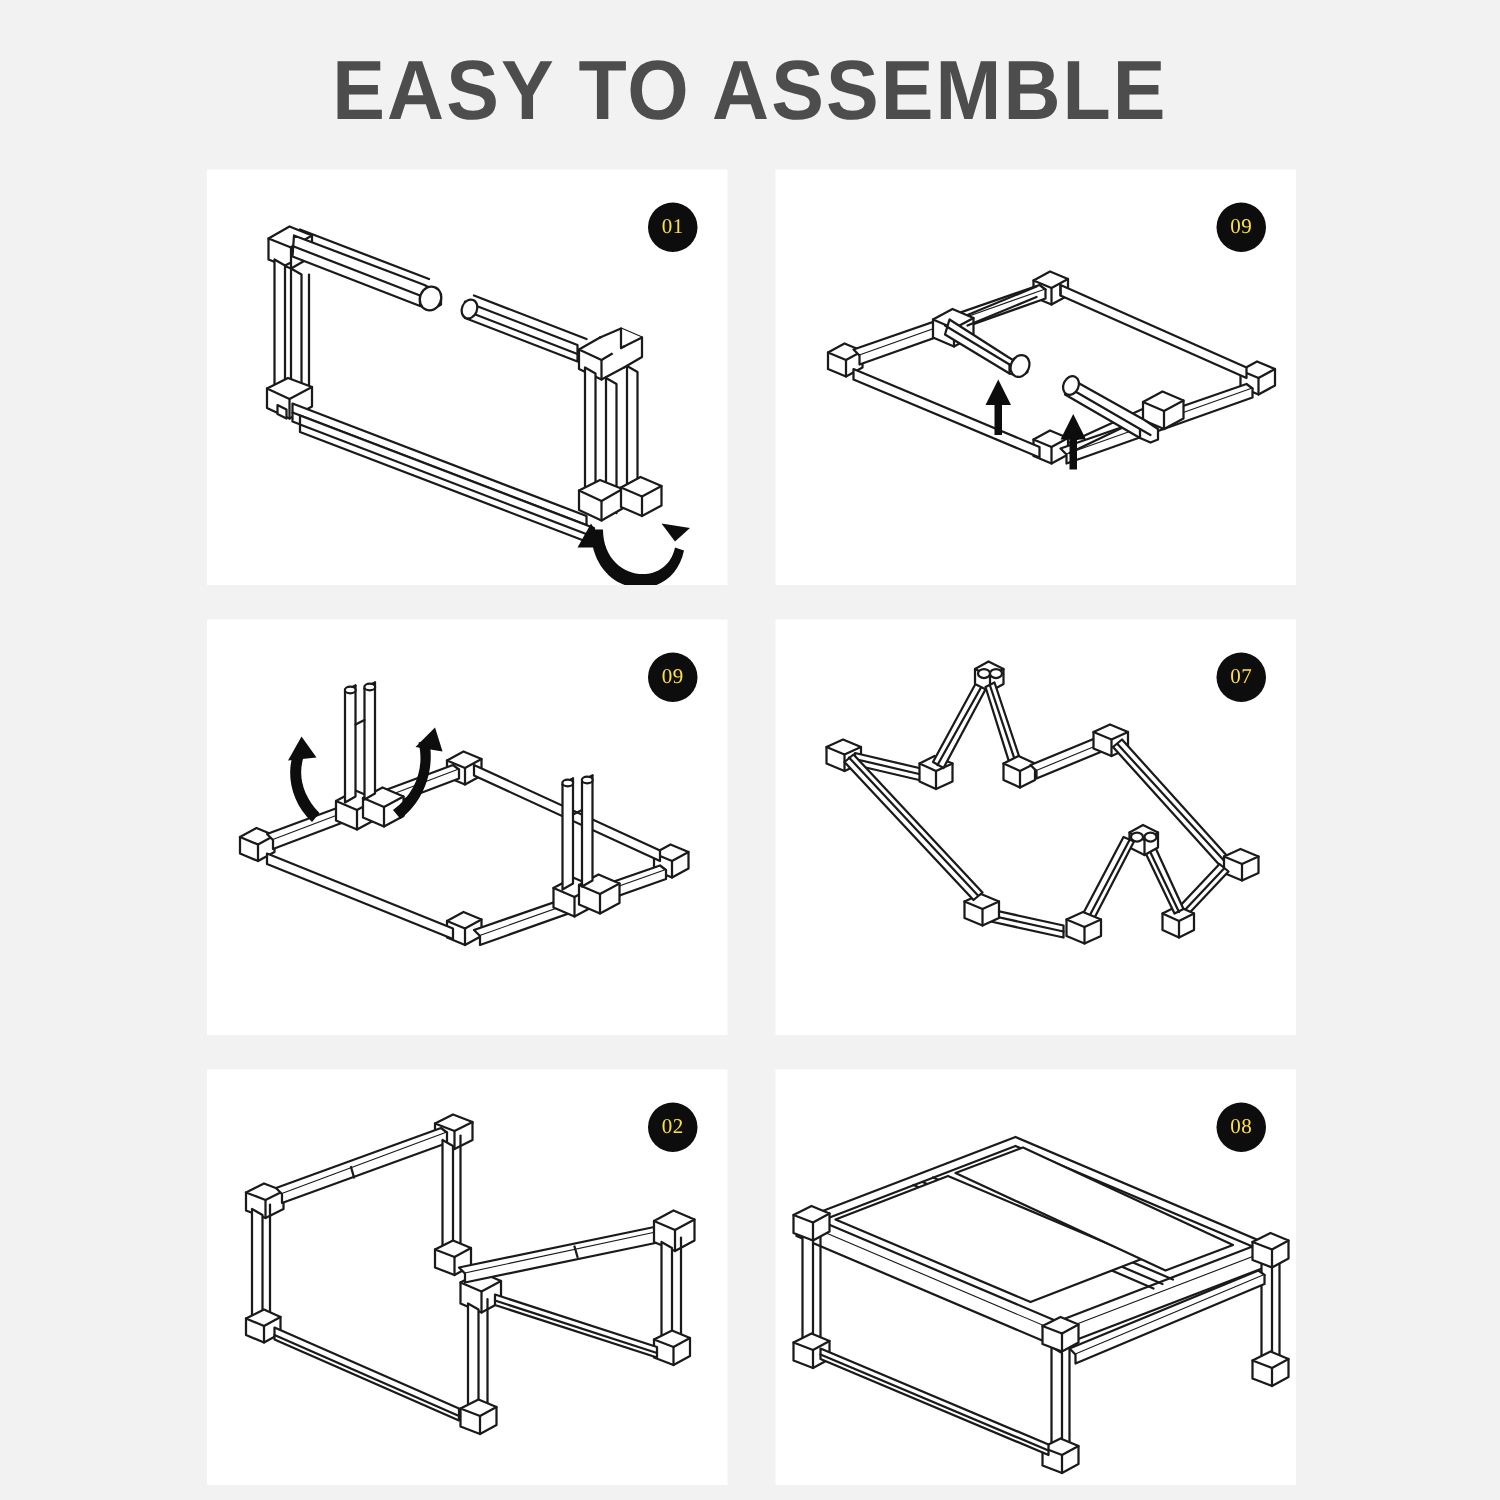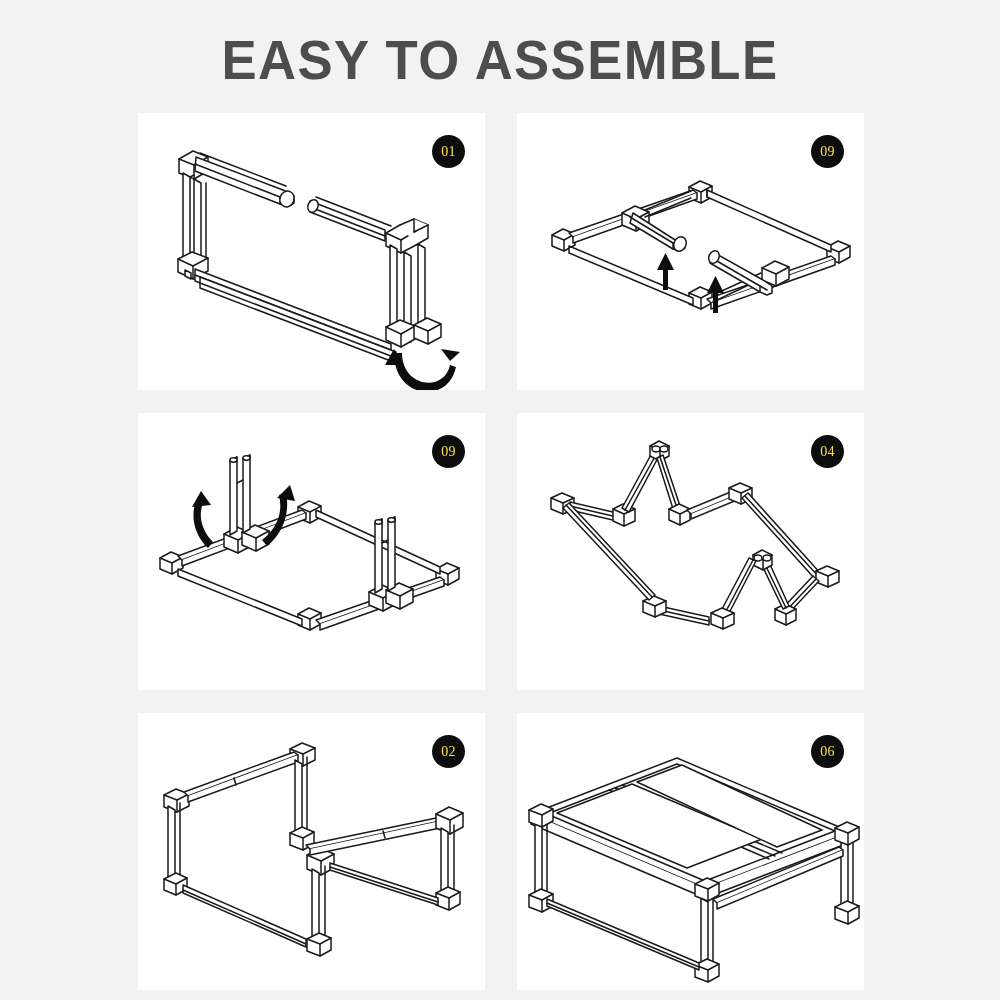--- a/index.html
+++ b/index.html
@@ -359,21 +359,21 @@
           <path d="M192 208 L142 197"></path>
 
           <path d="M126 188 L137 183 L149 188 L149 199 L138 204 L126 199 Z"></path>
           <path d="M126 188 L138 193 L149 188"></path>
           <path d="M138 193 L138 204"></path>
 
           <path d="M132 187 L46 95 L52 90 L138 182 Z"></path>
           <path d="M135 184 L49 92"></path>
         </g>
       </svg>
-      <div class="badge">04</div>
+      <div class="badge">07</div>
     </div>
 
     <div class="panel">
       <svg class="art" viewBox="0 0 347 277">
         <g fill="#ffffff" stroke="#1a1a1a" stroke-width="1.5" stroke-linejoin="round" stroke-linecap="round">
 
           <path d="M26 82 L38 76 L51 81 L51 93 L39 99 L26 94 Z"></path>
           <path d="M26 82 L39 87 L51 81"></path>
           <path d="M39 87 L39 99"></path>
 
@@ -492,17 +492,17 @@
           <path d="M318 194 L330 188 L342 193 L342 205 L331 211 L318 206 Z"></path>
           <path d="M318 194 L331 199 L342 193"></path>
           <path d="M331 199 L331 211"></path>
 
           <path d="M30 186 L182 250 L182 257 L30 193 Z"></path>
           <path d="M30 190 L182 254"></path>
           <path d="M196 186 L322 134 L326 137 L200 190 Z"></path>
           <path d="M200 190 L200 196 L326 143 L326 137"></path>
         </g>
       </svg>
-      <div class="badge">06</div>
+      <div class="badge">08</div>
     </div>
 
   </div>
 </div>
 
 </body></html>

